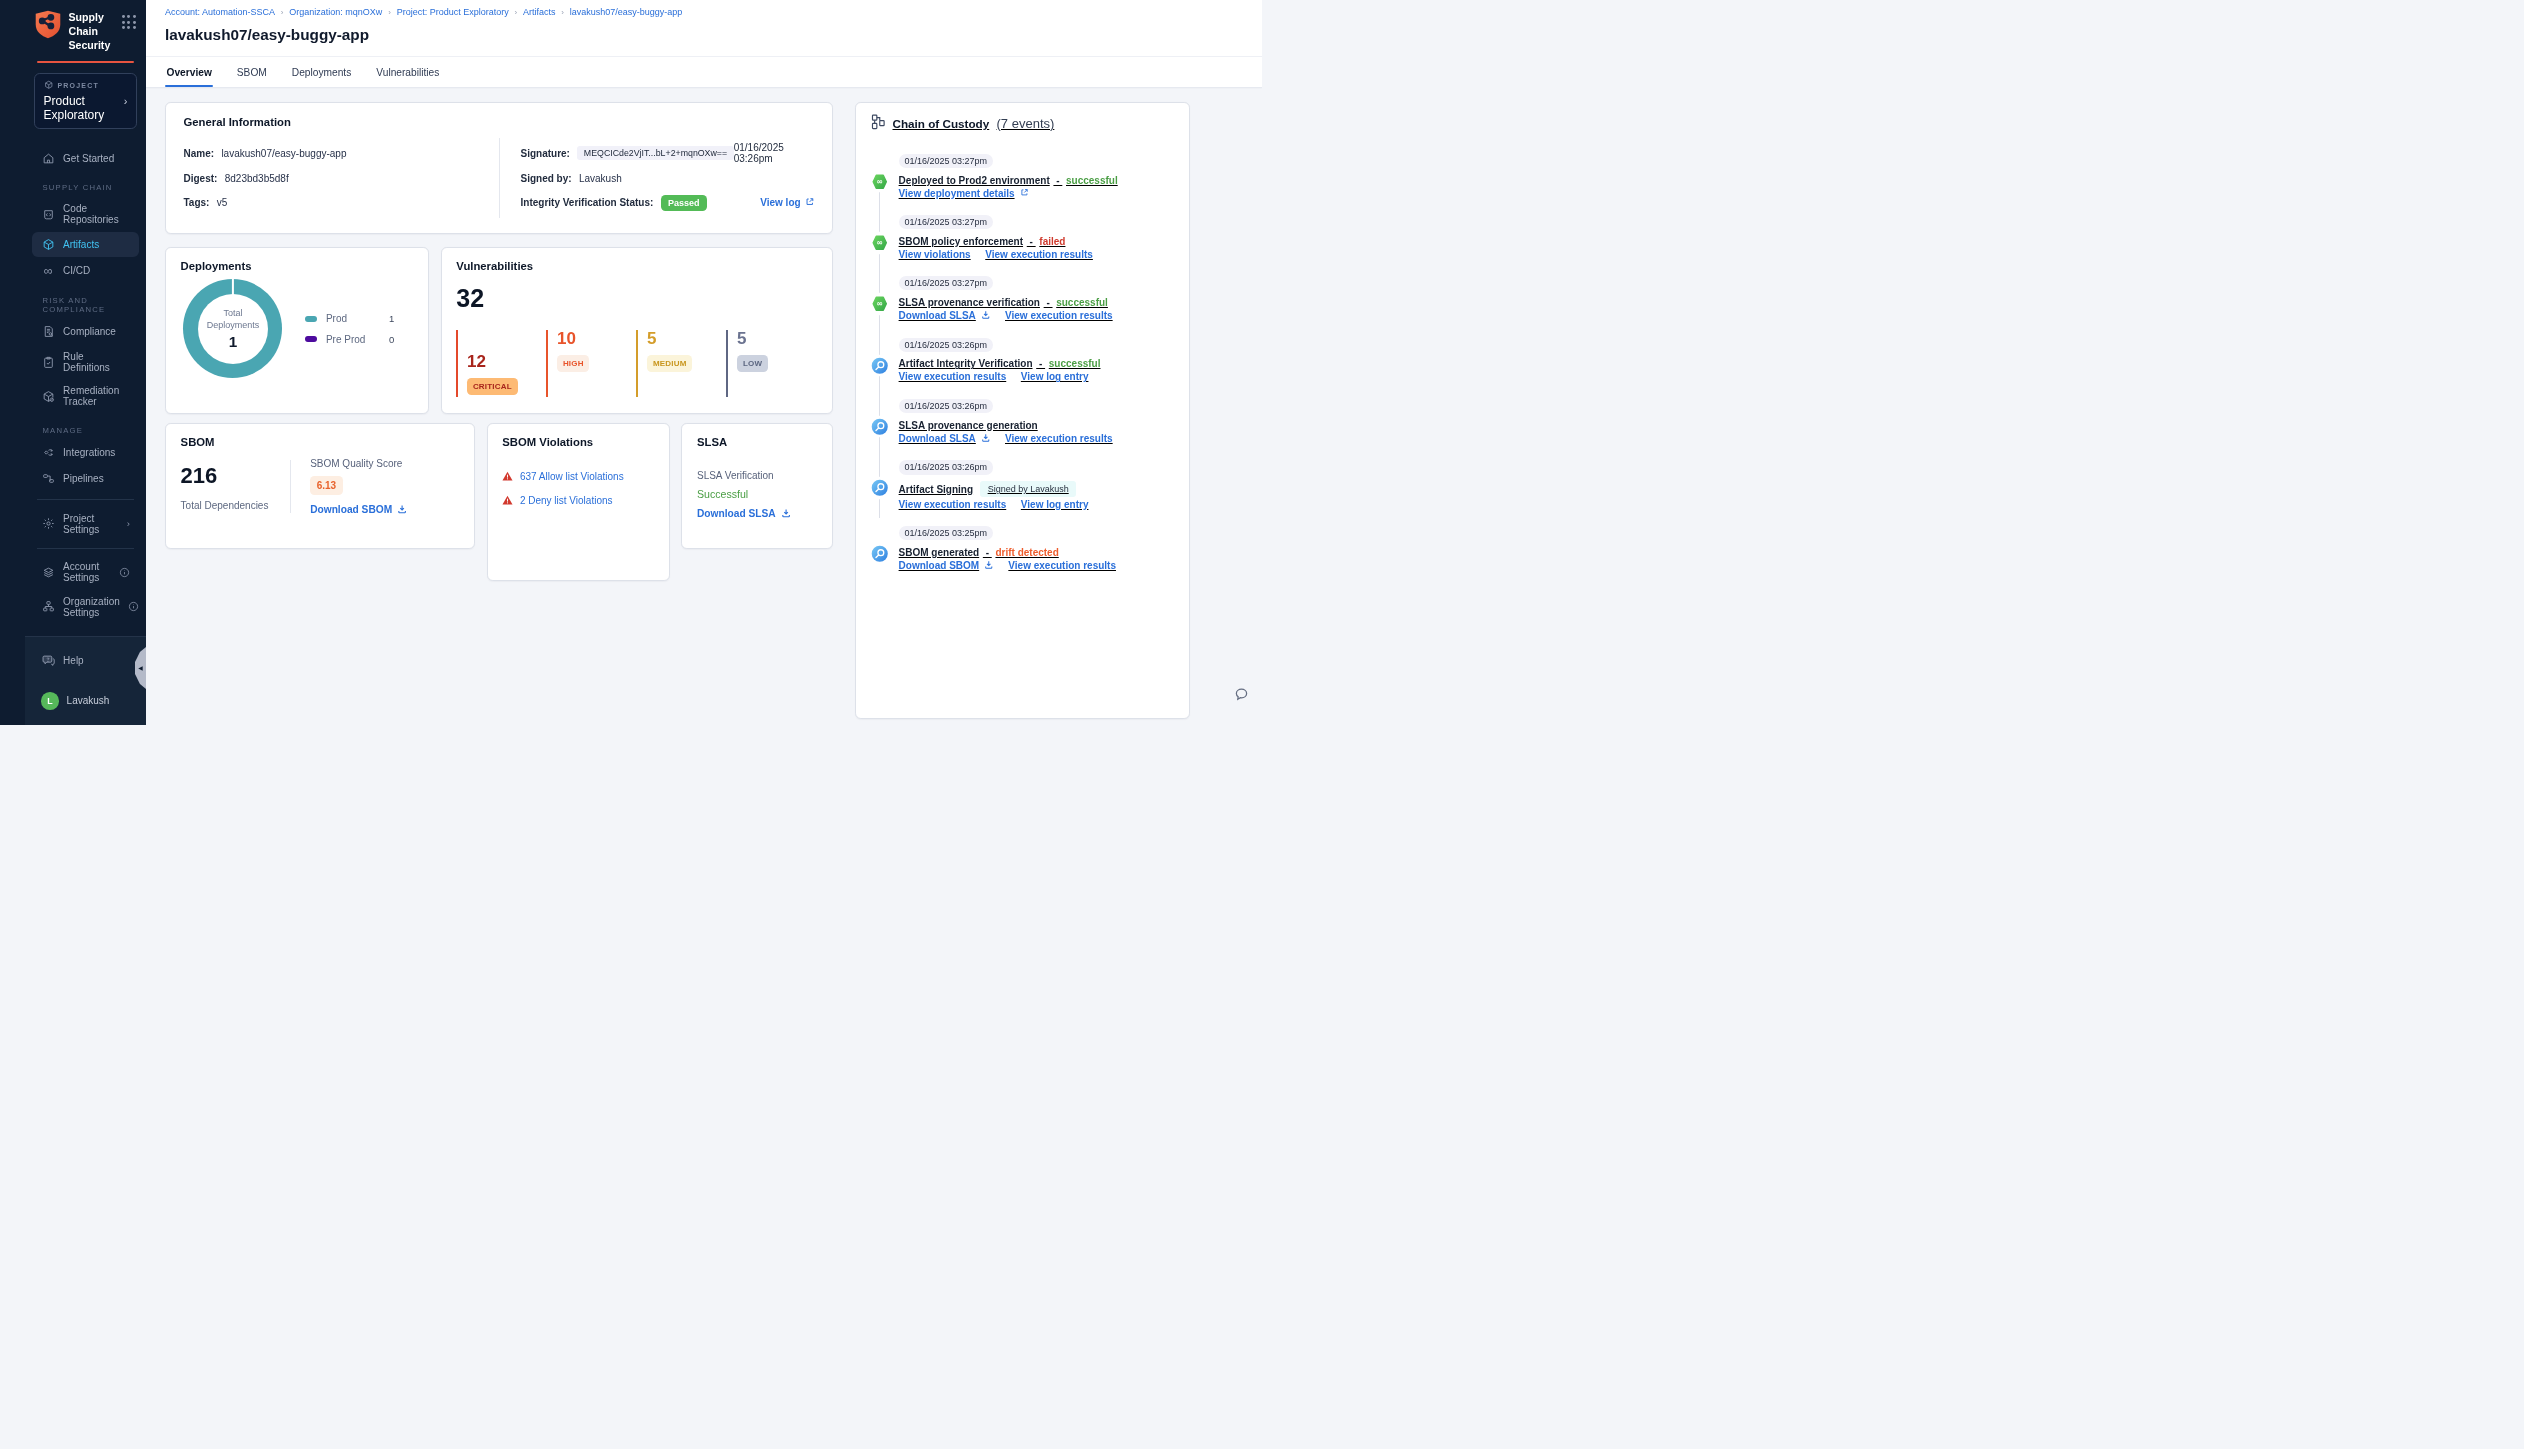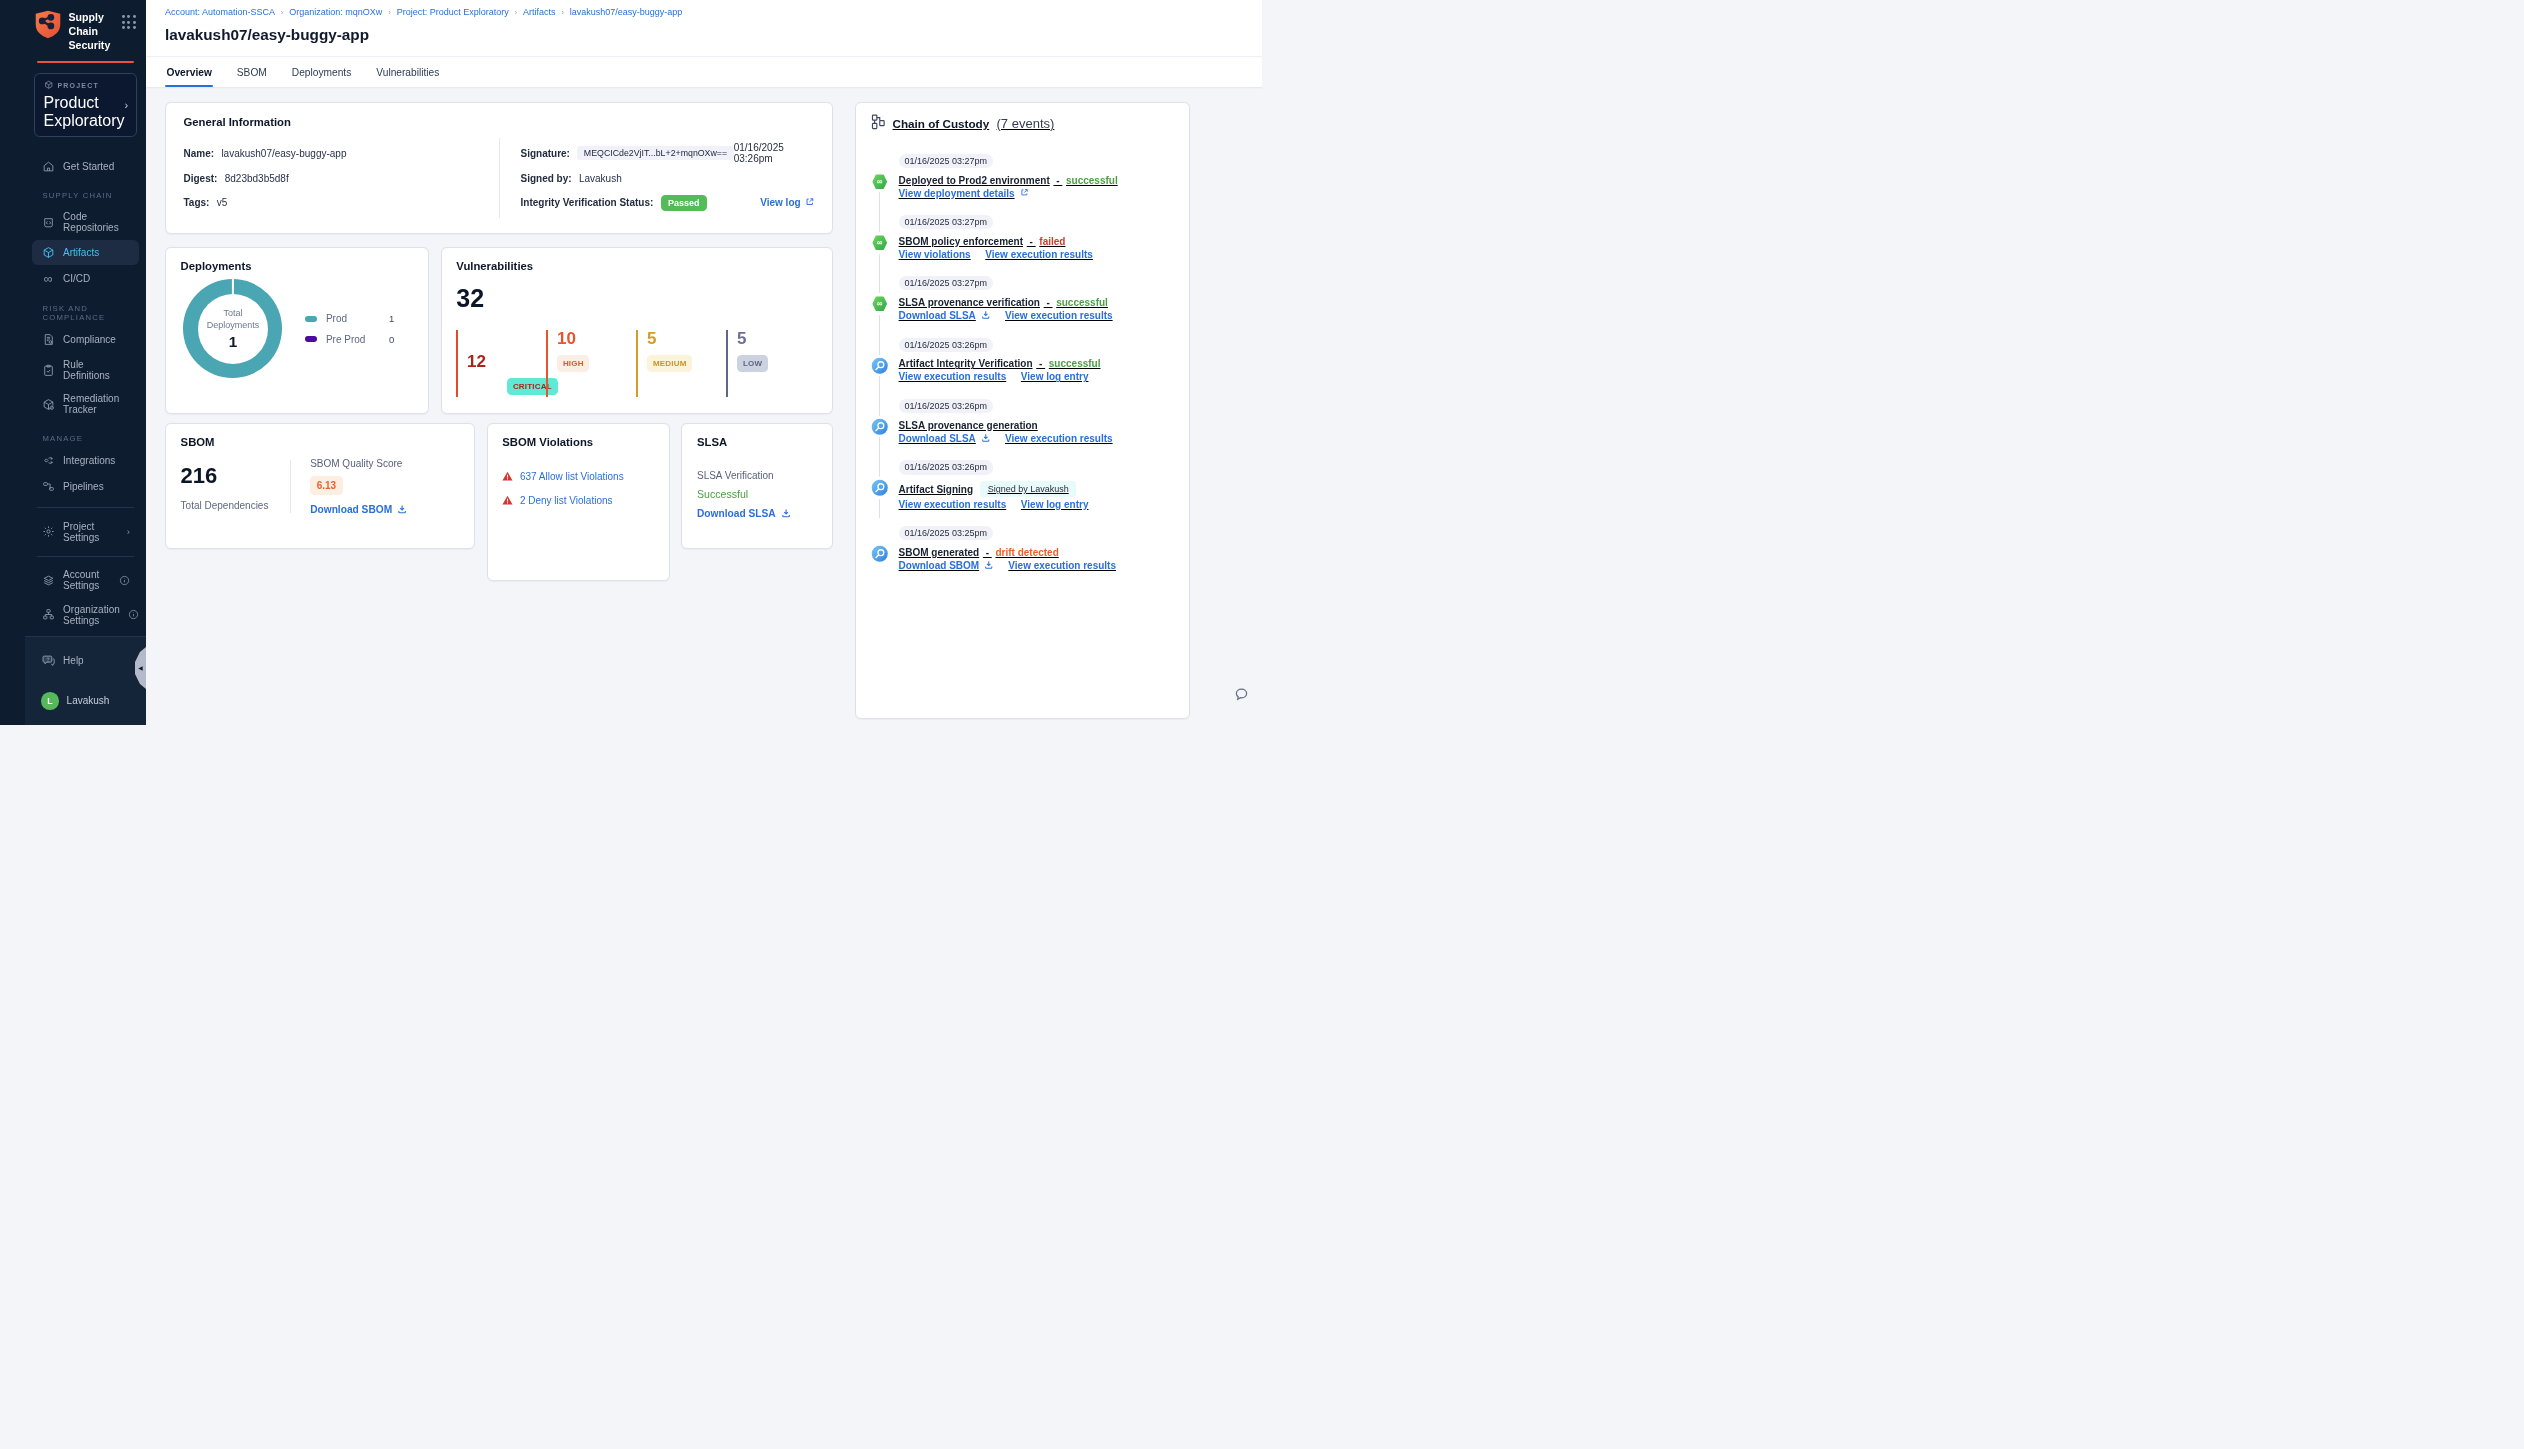--- a/index.html
+++ b/index.html
@@ -9,21 +9,21 @@
   
   .sidebar { width:146px; flex-shrink:0; background:#0e1c30; display:flex; flex-direction:column; position:relative; color:#9ba5b9;padding-left:25px; }
   .sb-header { display:flex; align-items:flex-start; padding:9.5px 10.2px 7.3px 10.2px; gap:7.3px; }
   .brand-title { color:#fff; font-weight:bold; font-size:10.6px; line-height:1.3; width:79px; padding-top:1.5px; }
   .grid-icon { margin-left:auto; margin-top:5.8px; display:grid; grid-template-columns:repeat(3,2.9px); gap:2.6px; cursor:pointer; }
   .grid-icon i { width:2.9px; height:2.9px; border-radius:50%; background:#8d96aa; }
   .red-line { height:2.2px; background:#e85440; margin:1.5px 11.7px 0 11.7px; border-radius:1.5px; }
 
   .project-card { margin:9.5px 8.8px; background:#0b1830; border:0.7px solid #31405b; border-radius:5.8px; padding:6.6px 8.8px; display:flex; align-items:center; cursor:pointer; }
   .pc-label { display:flex; align-items:center; gap:4.4px; color:#7e8aa2; font-size:7px; font-weight:bold; letter-spacing:1.2px; }
-  .pc-name { color:#fff; font-size:16px; margin-top:2.9px; }
+  .pc-name { color:#fff; font-size:12px; margin-top:2.9px; }
   .pc-chev { margin-left:auto; color:#c7cedd; font-size:11px; }
 
   .nav { padding-top:5.8px; }
   .nav-item { display:flex; align-items:center; gap:8px; margin:0.7px 7.3px; padding:5.8px 8.8px; border-radius:5.8px; font-size:10px; color:#a8b1c2; cursor:pointer; }
   .nav-item .nicon { width:14px; height:14px; display:flex; align-items:center; justify-content:center; color:#8d97ac; flex-shrink:0; }
   .nav-item.active { background:#1e2c43; color:#41c3f2; }
   .nav-item.active .nicon { color:#41c3f2; }
   .nav-item .right-adorn { margin-left:auto; color:#8d97ac; font-size:9.5px; display:flex; align-items:center; }
   .section-label { font-size:7.7px; letter-spacing:1.2px; color:#5f6c84; padding:11.7px 17.5px 4.4px 17.5px; }
   .sb-divider { height:0.7px; background:#233349; margin:7.3px 11.7px; }
@@ -81,21 +81,21 @@
   .leg-lab { font-size:10px; color:#5d6880; }
   .leg-val { margin-left:auto; font-size:9.5px; color:#3c475d; }
 
   
   .vuln { flex:1; height:167px; padding:12.4px 14.6px; }
   .vuln-total { font-size:25px; font-weight:bold; color:#0d1626; margin-top:11.7px; }
   .sev-row { display:flex; margin-top:17.5px; }
   .sev { border-left:2.2px solid; padding-left:8.8px; padding-bottom:2.2px; width:76px; margin-right:14px; }
   .sev .num { font-size:17px; font-weight:bold; line-height:1; }
   .sev .sbadge { display:inline-block; margin-top:8px; font-size:8px; font-weight:bold; padding:3.7px 5.8px; border-radius:4.4px; letter-spacing:0.2px; }
-  .sev.critical { border-color:#e4492b; } .sev.critical .num { color:#a8251c;margin-top:23px; } .sev.critical .sbadge { background:#5eead4; color:#a8251c;margin-left:40px; }
+  .sev.critical { border-color:#e4492b; } .sev.critical .num { color:#a8251c;margin-top:23px; } .sev.critical .sbadge { background:#fdba74; color:#a8251c; }
   .sev.high { border-color:#e8542b; } .sev.high .num { color:#e8542b; } .sev.high .sbadge { background:#fbeee5; color:#e8542b; }
   .sev.medium { border-color:#d49d2a; } .sev.medium .num { color:#d49d2a; } .sev.medium .sbadge { background:#fbf4da; color:#c8961f; }
   .sev.low { border-color:#5f6783; } .sev.low .num { color:#6b7390; } .sev.low .sbadge { background:#ccd2df; color:#5c6680; }
 
   
   .sbom { width:310px; height:126px; padding:12.4px 14.6px; }
   .sbom-body { display:flex; margin-top:4.4px; }
   .sbom-total { font-size:22px; font-weight:bold; color:#0d1626; margin-top:10.2px; }
   .sbom-deps { font-size:10px; color:#5d6880; margin-top:11.7px; }
   .vdiv { width:0.7px; background:#e4e7ee; margin:7.3px 19px 2.9px 22px; }

